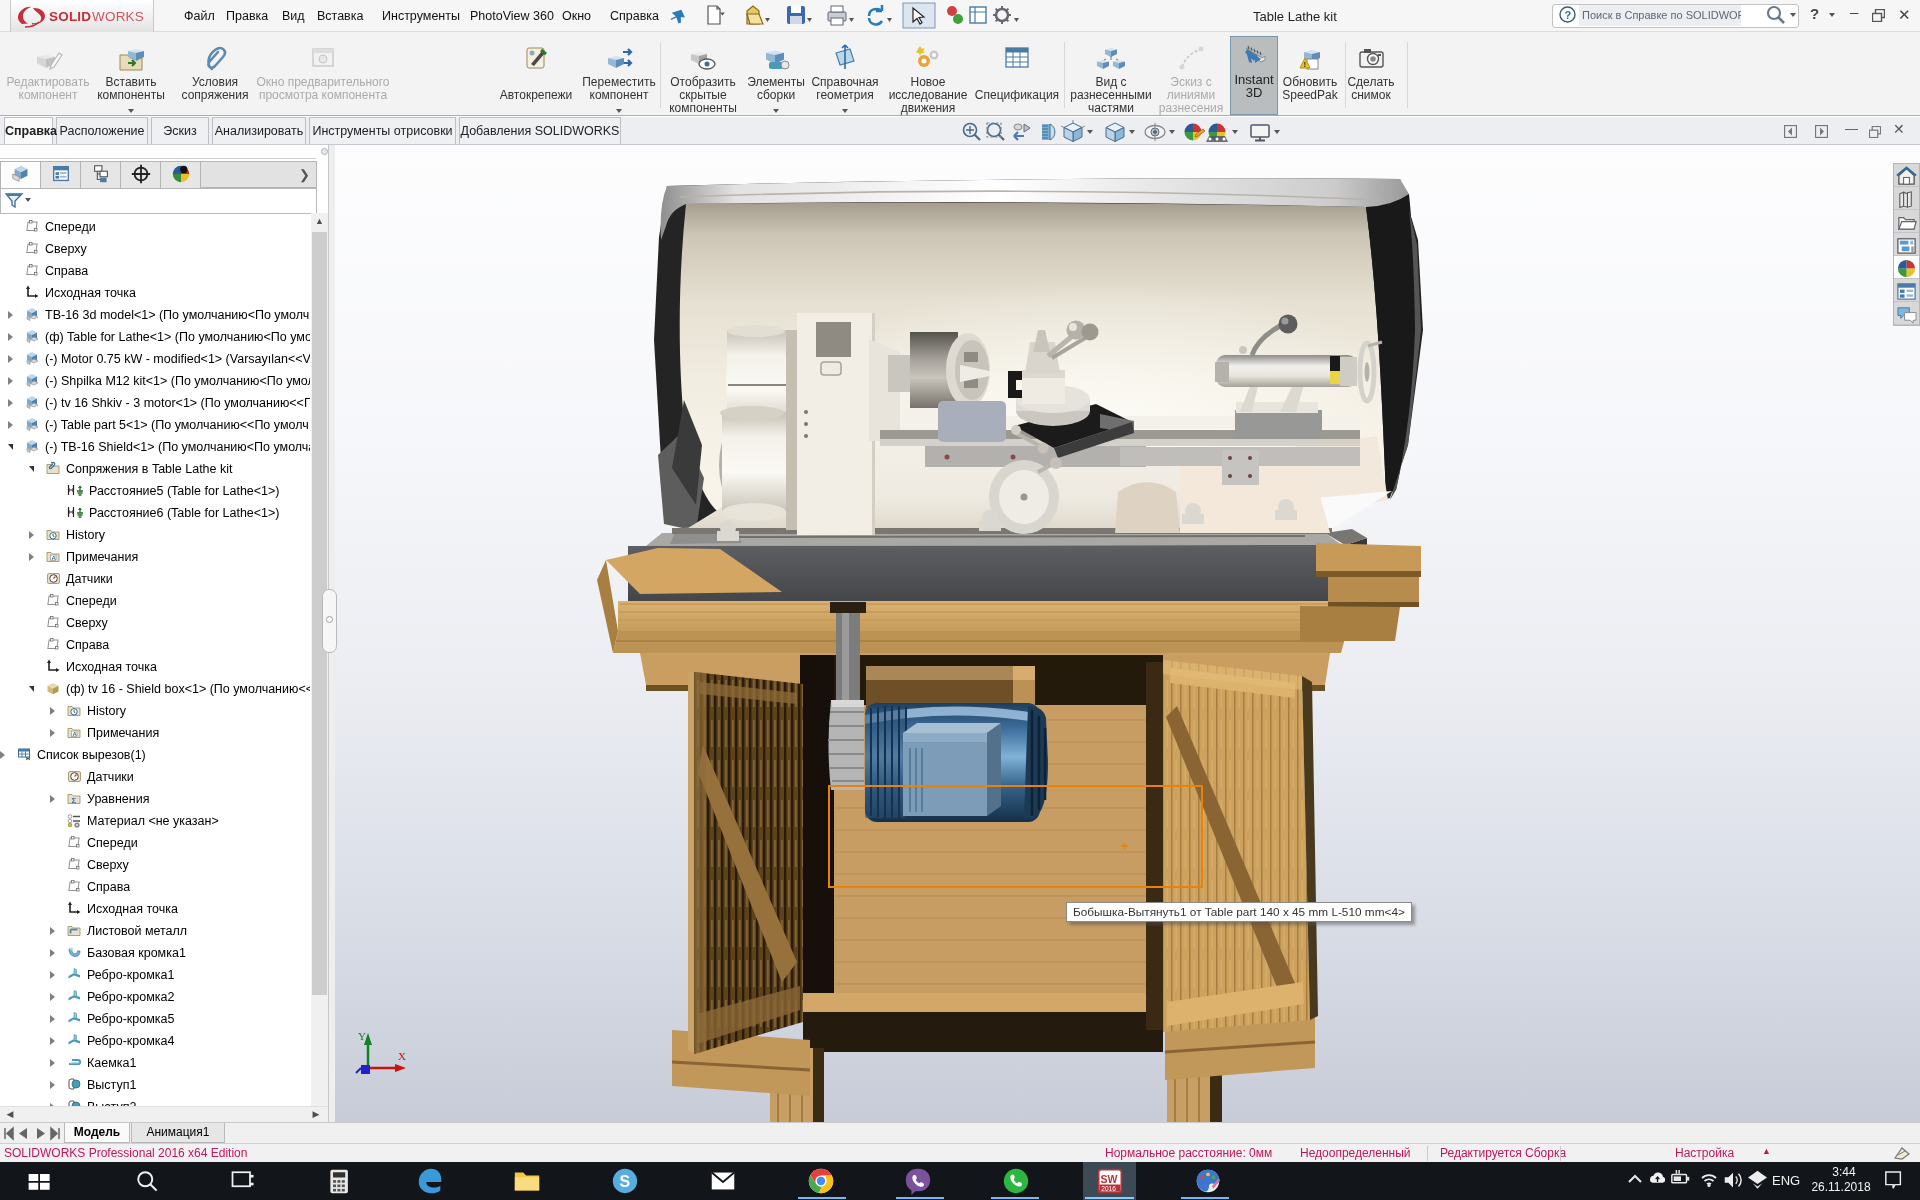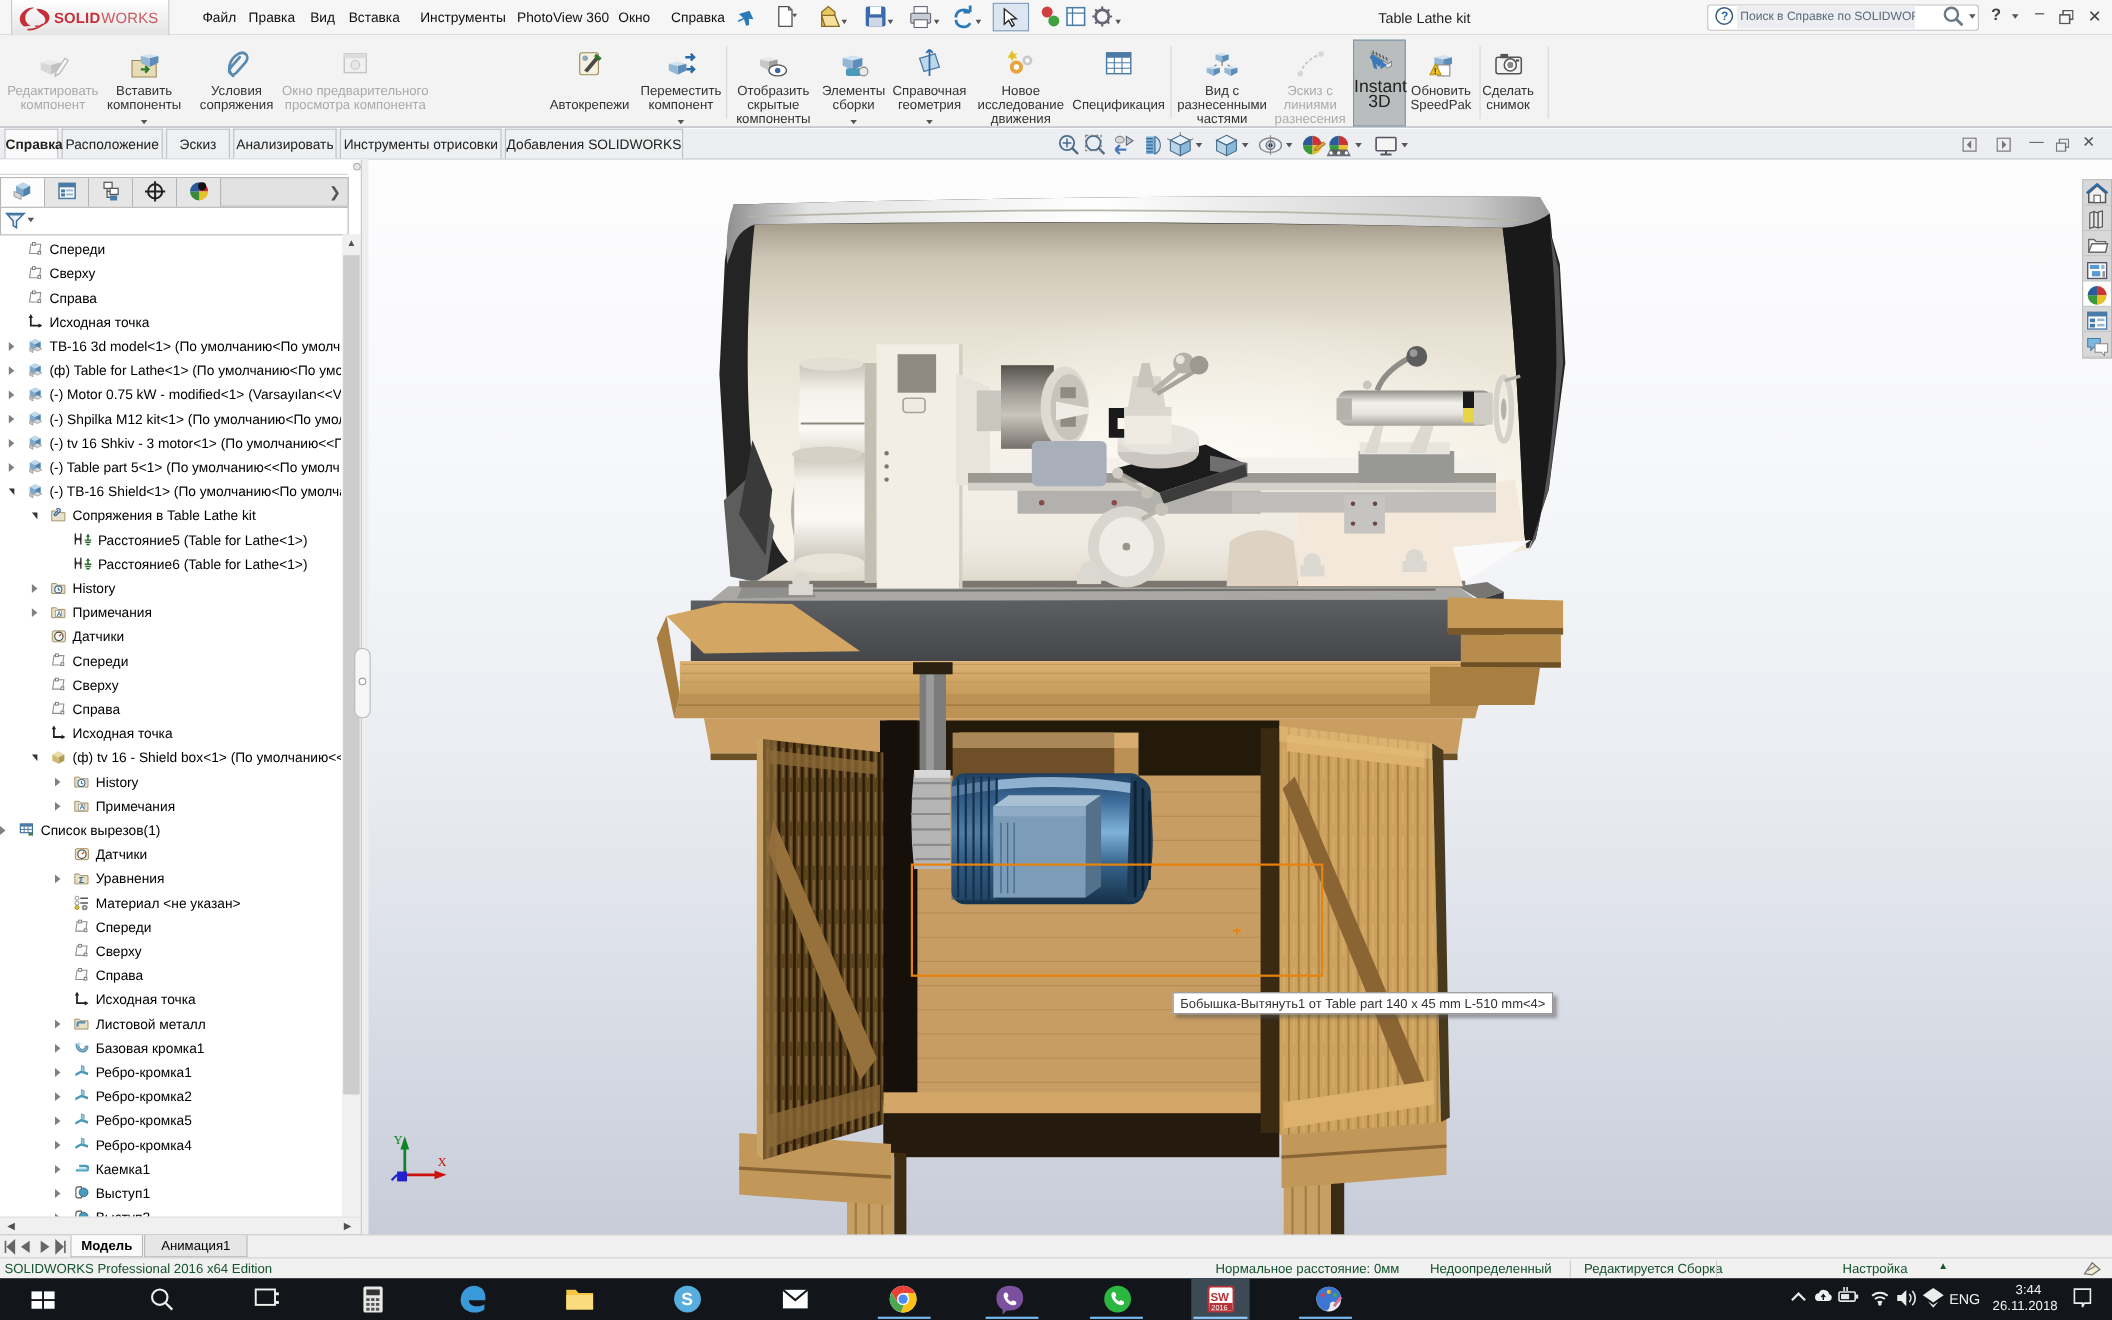--- a/index.html
+++ b/index.html
@@ -19,21 +19,21 @@
 .tab.act{background:#fafafa;font-weight:bold;z-index:2}
 #viewport{position:absolute;left:334px;top:145px;width:1586px;height:977px;background:linear-gradient(180deg,#fdfdfe 0%,#f6f7fa 30%,#ebedf2 55%,#dadee7 78%,#c7ccd8 100%)}
 #leftpanel{position:absolute;left:0;top:145px;width:334px;height:977px;background:#fff}
 .tre{white-space:nowrap;font-size:12.5px;color:#000;height:22px;line-height:22px;overflow:hidden}
 .tre svg{vertical-align:-3px;margin-right:5px}
 .arr{display:inline-block;width:0;height:0;border-left:5px solid #808080;border-top:4px solid transparent;border-bottom:4px solid transparent;margin-right:12px}
 .arrd{display:inline-block;width:0;height:0;border-top:6px solid #333;border-left:5px solid transparent;border-right:0px solid transparent;margin-right:12px;vertical-align:1px}
 .noarr{display:inline-block;width:17px}
 #modeltabs{position:absolute;left:0;top:1122px;width:1920px;height:21px;background:#f0f0f0;border-top:1px solid #c8c8c8}
 .mtab{position:absolute;top:0px;height:20px;line-height:19px;font-size:12px;text-align:center;border:1px solid #b9b9b9;border-top:none;background:#e6e6e6}
-#statusbar{position:absolute;left:0;top:1143px;width:1920px;height:19px;background:#f1f1f1;border-top:1px solid #d0d0d0;font-size:12px;color:#14532d}
+#statusbar{position:absolute;left:0;top:1143px;width:1920px;height:19px;background:#f1f1f1;border-top:1px solid #d0d0d0;font-size:12px;color:#be185d}
 #statusbar span{position:absolute;top:2px}
 .sdiv{position:absolute;top:2px;width:1px;height:15px;background:#c9c9c9}
 #taskbar{position:absolute;left:0;top:1162px;width:1920px;height:38px;background:#12161b}
 .tico{position:absolute;top:3px}
 .tund{position:absolute;top:35px;height:2px;background:#76b9ed}
 #tooltip{position:absolute;left:1066px;top:902px;height:20px;background:#fff;border:1px solid #8a8a8a;box-shadow:3px 3px 3px rgba(80,80,80,.5);font-size:11.8px;color:#333;line-height:18px;padding:0 6px;z-index:30;white-space:nowrap}
 #hud{position:absolute;left:0;top:118px;width:1920px;height:27px;z-index:5}
 #taskpane{position:absolute;left:1893px;top:163px;width:27px;background:#dcdcdc;border:1px solid #b4b6b8;z-index:25}
 .tpc{width:25px;height:23px;border-bottom:1px solid #c2c4c6;text-align:center;padding-top:2px;background:#d8d8d8}
 </style></head>
@@ -571,21 +571,21 @@
         <path d="M5,25 L10,15 L15,25 Z" fill="#f0c020" stroke="#b89010" stroke-width="1"></path>
         <text x="8.5" y="24" font-size="8" font-weight="bold" fill="#333">!</text>
       </svg>Обновить<br>SpeedPak</div>
     <div class="rbtn" style="left:1296px;width:150px"><svg width="30" height="30" viewBox="0 0 30 30">
         <rect x="4" y="9" width="23" height="15" rx="2" fill="#f2f2f2" stroke="#555" stroke-width="1.4"></rect>
         <rect x="8" y="6" width="7" height="4" fill="#555"></rect>
         <circle cx="17" cy="16" r="5.5" fill="#fff" stroke="#555" stroke-width="1.4"></circle>
         <circle cx="17" cy="16" r="2.8" fill="#888"></circle>
         <rect x="22" y="11" width="3" height="2" fill="#555"></rect>
       </svg>Сделать<br>снимок</div>
-    <div style="position:absolute;left:1230px;top:4px;width:48px;height:79px;background:#b9bdbe;border:1px solid #7a98ac;text-align:center;font-size:16px;color:#222;line-height:13px"><svg width="30" height="30" viewBox="0 0 30 30" style="margin:4px auto 2px;display:block">
+    <div style="position:absolute;left:1230px;top:4px;width:48px;height:79px;background:#b9bdbe;border:1px solid #7a98ac;text-align:center;font-size:13px;color:#222;line-height:13px"><svg width="30" height="30" viewBox="0 0 30 30" style="margin:4px auto 2px;display:block">
         <path d="M7,7 L23,17 L26,15 L26,19 L22,21 Z" fill="#e8e8e8" stroke="#8a8a8a" stroke-width="1"></path>
         <path d="M9,5 L10,8 M12,6.5 L13,9.5 M15,8 L16,11 M18,9.5 L19,12.5 M21,11 L22,14" stroke="#555" stroke-width="1.2"></path>
         <path d="M7,10 L17,16 L15,20 L12,17 L13,22 L10,21 Z" fill="#3a7ab8"></path>
         <path d="M7,10 L18,16.5" stroke="#3a7ab8" stroke-width="4"></path>
         <path d="M16,14 L22,18 L16,22 Z" fill="#3a7ab8"></path>
       </svg>Instant<br>3D</div>
     <div class="rsep" style="left:660px"></div>
     <div class="rsep" style="left:1064px"></div>
     <div class="rsep" style="left:1345px"></div>
     <div class="rsep" style="left:1407px"></div>

